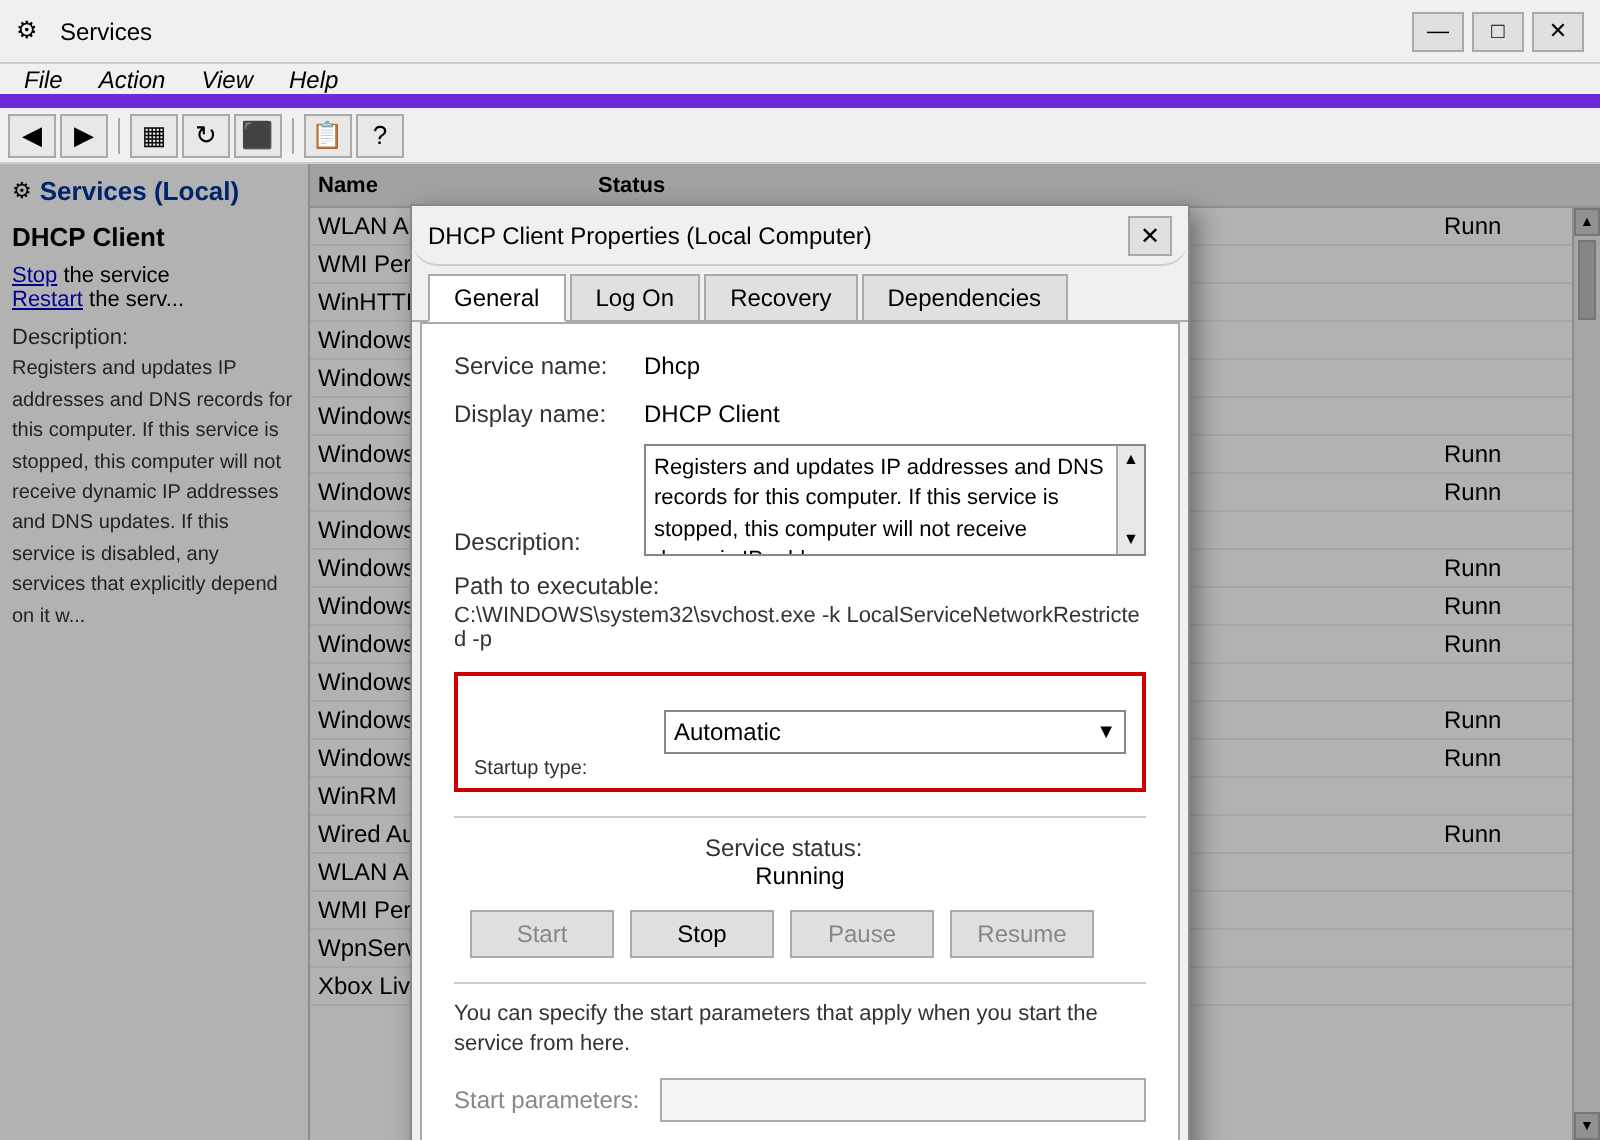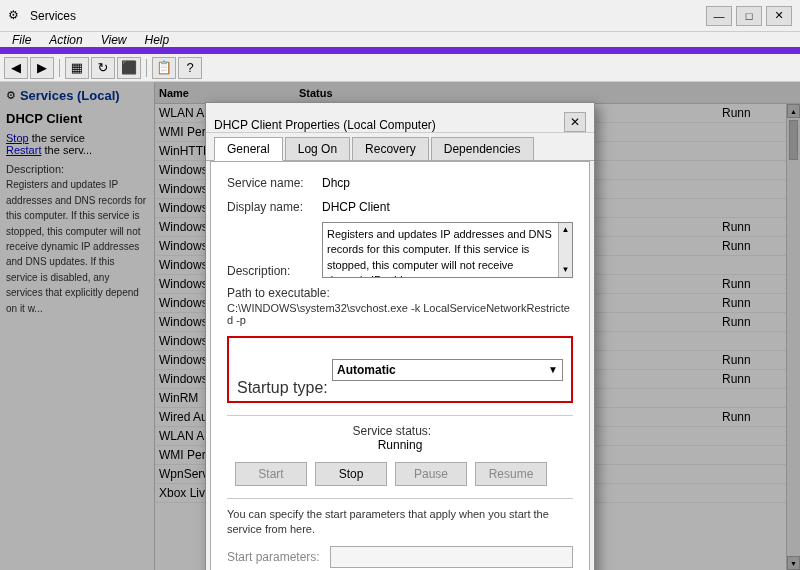--- a/index.html
+++ b/index.html
@@ -185,24 +185,25 @@
     .dialog {
       width: 390px;
       background: #f0f0f0;
       border: 1px solid #888;
       box-shadow: 4px 4px 12px rgba(0,0,0,0.4);
     }
     .dialog-title-bar {
       background: #f0f0f0;
       height: 30px;
       display: flex;
-      align-items: flex-end;
+      align-items: center;
       justify-content: space-between;
       padding: 0 8px;
       border-bottom: 1px solid #ccc;
+      border-radius: 13px;
     }
     .dialog-title-text {
       font-size: 12px;
       font-weight: normal;
     }
     .dialog-close-btn {
       width: 22px;
       height: 20px;
       background: #e0e0e0;
       border: 1px solid #aaa;
@@ -312,37 +313,36 @@
     .startup-row {
       display: flex;
       align-items: center;
       border: 2px solid #cc0000;
       padding: 4px 8px;
       margin-bottom: 12px;
       background: white;
     }
     .startup-label {
       width: 95px;
-      font-size: 16px;
+      font-size: 10px;
       color: #333;
       flex-shrink: 0;
       margin-top: 37px;
     }
     .startup-select {
       flex: 1;
       height: 22px;
       border: 1px solid #888;
       background: white;
       font-size: 12px;
       padding: 0 4px;
       display: flex;
       align-items: center;
       justify-content: space-between;
       cursor: pointer;
-      font-weight: bold;
     }
     .select-arrow {
       font-size: 10px;
     }
 
     
     .divider {
       height: 1px;
       background: #ccc;
       margin: 8px 0;

